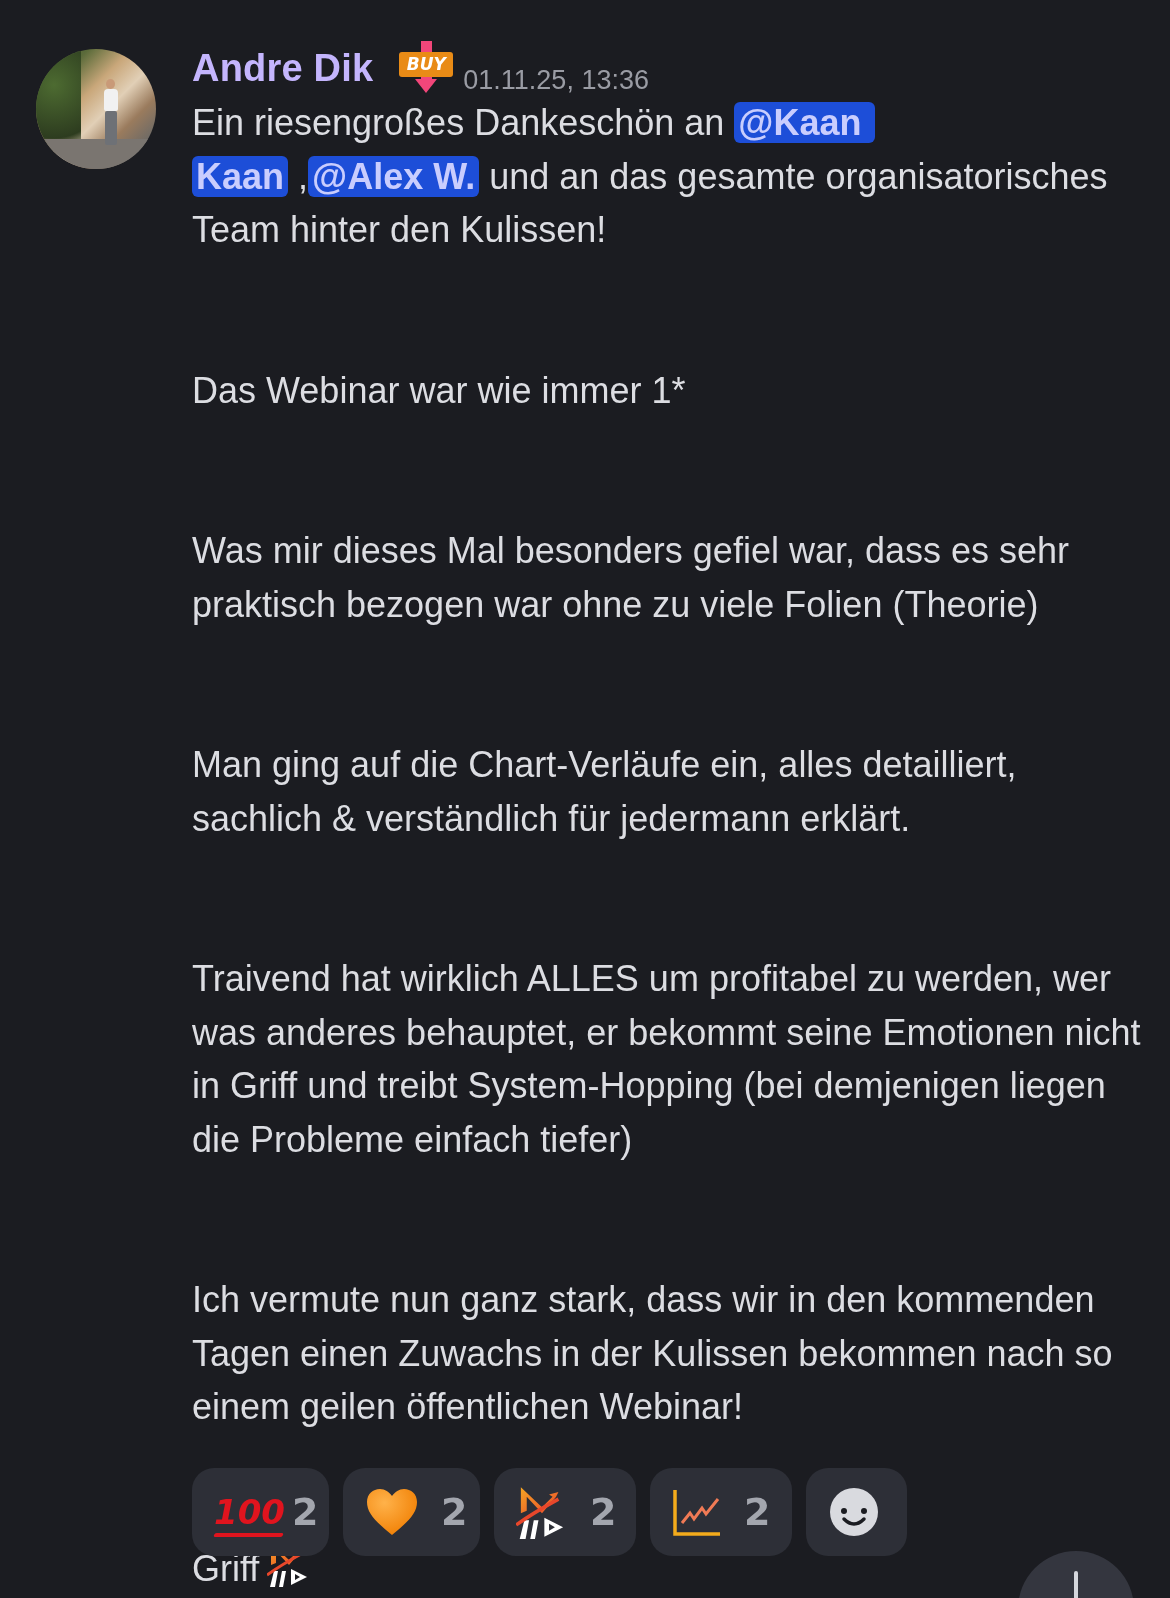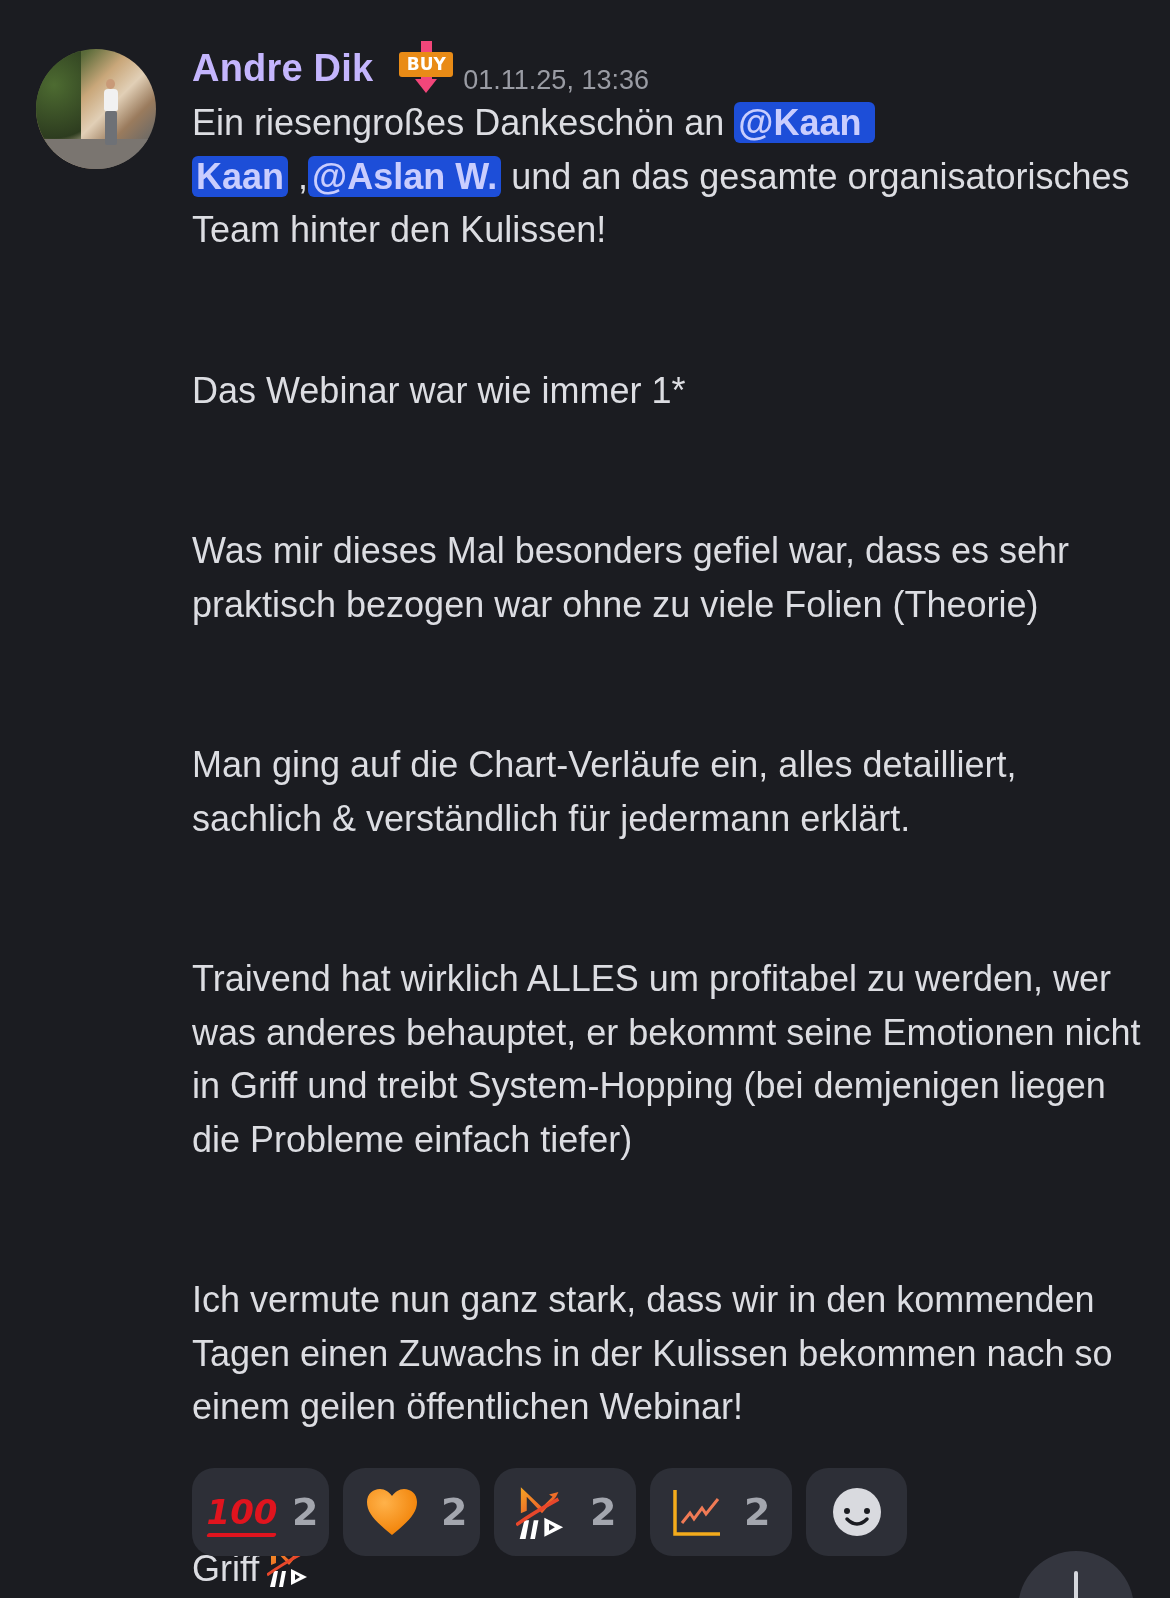--- a/index.html
+++ b/index.html
@@ -24,41 +24,42 @@
   .header { position:absolute; left:192px; top:40px; height:56px; display:flex; align-items:center; }
   .author { color:#c4b5fd; font-size:38px; font-weight:bold; letter-spacing:0.2px; }
   .badge-wrap { position:relative; width:54px; height:54px; margin-left:26px; }
   .badge-arrow-stem { position:absolute; left:22px; top:0; width:11px; height:40px; background:#f2467a; }
   .badge-arrow-head { position:absolute; left:16px; top:38px; width:0; height:0; border-left:11px solid transparent; border-right:11px solid transparent; border-top:14px solid #f2467a; }
   .badge {
     position:absolute; left:0; top:11px; width:54px; height:25px;
     background:#e98b16; border-radius:3px;
     color:#fff; font-size:17px; font-weight:bold; text-align:center; line-height:25px;
     font-family:"DejaVu Sans", sans-serif;
+    font-style:italic;
   }
   .timestamp { color:#9a9ca4; font-size:27px; margin-left:10px; margin-top:24px; }
   .content {
     position:absolute; left:192px; top:96px; width:960px;
     font-size:36px; line-height:53.5px; color:#dcdde2;
     white-space:pre-wrap;
   }
   .content p { margin:0; }
   .mention {
     background:#1d4ed8; color:#c9cdfe; font-weight:bold;
     border-radius:6px; padding:0 4px;
   }
   .spacer { height:53.5px; }
   .logo-inline { display:inline-block; width:44px; height:46px; vertical-align:-6px; margin-left:8px; }
   .reactions { position:absolute; left:192px; top:1468px; display:flex; gap:14px; }
   .reaction {
     height:88px; border-radius:22px; background:#2d2f37;
     display:flex; align-items:center; padding:0 22px; box-sizing:border-box;
   }
   .reaction .count { color:#a3a6ae; font-size:38px; font-weight:bold; margin-left:22px; font-family:"DejaVu Sans", sans-serif; }
-  .reaction .emoji { width:56px; height:56px; display:flex; align-items:center; justify-content:center; }
+  .reaction .emoji { width:56px; height:56px; display:flex; align-items:center; justify-content:flex-start; }
   .r1 { width:137px; } .r2 { width:137px; } .r3 { width:142px; } .r4 { width:142px; }
   .add-reaction { width:101px; justify-content:center; padding:0; }
   .hundred { color:#e0141e; font-size:34px; font-style:italic; font-weight:bold; position:relative; line-height:1; font-family:"DejaVu Sans", sans-serif; }
   .hundred::after { content:""; position:absolute; left:0; right:2px; bottom:-8px; height:4px; background:#e0141e; border-radius:2px; transform:skewX(-20deg); }
   .fab {
     position:absolute; left:1018px; top:1551px; width:116px; height:116px;
     border-radius:50%; background:#34363f;
   }
   .fab-bar { position:absolute; left:56px; top:20px; width:4px; height:30px; background:#d5d7dd; border-radius:2px; }
 </style>
@@ -79,21 +80,21 @@
     <span class="author">Andre Dik</span>
     <span class="badge-wrap">
       <span class="badge-arrow-stem"></span>
       <span class="badge-arrow-head"></span>
       <span class="badge">BUY</span>
     </span>
     <span class="timestamp">01.11.25, 13:36</span>
   </div>
 
   <div class="content"><p><span>Ein riesengroßes Dankeschön an </span><span class="mention"><span>@Kaan</span><span> </span></span>
-<span class="mention"><span>Kaan</span></span><span> ,</span><span class="mention">@Aslan W.</span><span> und an das gesamte organisatorisches Team hinter den Kulissen!</span></p>
+<span class="mention"><span>Kaan</span></span><span> ,</span><span class="mention">@Alex W.</span><span> und an das gesamte organisatorisches Team hinter den Kulissen!</span></p>
 <div class="spacer"></div><p>Das Webinar war wie immer 1*</p>
 <div class="spacer"></div><p>Was mir dieses Mal besonders gefiel war, dass es sehr praktisch bezogen war ohne zu viele Folien (Theorie)</p>
 <div class="spacer"></div><p>Man ging auf die Chart-Verläufe ein, alles detailliert, sachlich &amp; verständlich für jedermann erklärt.</p>
 <div class="spacer"></div><p>Traivend hat wirklich ALLES um profitabel zu werden, wer was anderes behauptet, er bekommt seine Emotionen nicht in Griff und treibt System-Hopping (bei demjenigen liegen die Probleme einfach tiefer)</p>
 <div class="spacer"></div><p>Ich vermute nun ganz stark, dass wir in den kommenden Tagen einen Zuwachs in der Kulissen bekommen nach so einem geilen öffentlichen Webinar!</p>
 <div class="spacer"></div><p><span>Griff</span><span class="logo-inline"><svg width="44" height="46" viewBox="0 0 44 46">
             <defs>
               <linearGradient id="lg1" x1="0" y1="0" x2="1" y2="1">
                 <stop offset="0" stop-color="#f6a623"></stop>
                 <stop offset="1" stop-color="#e8472b"></stop>

